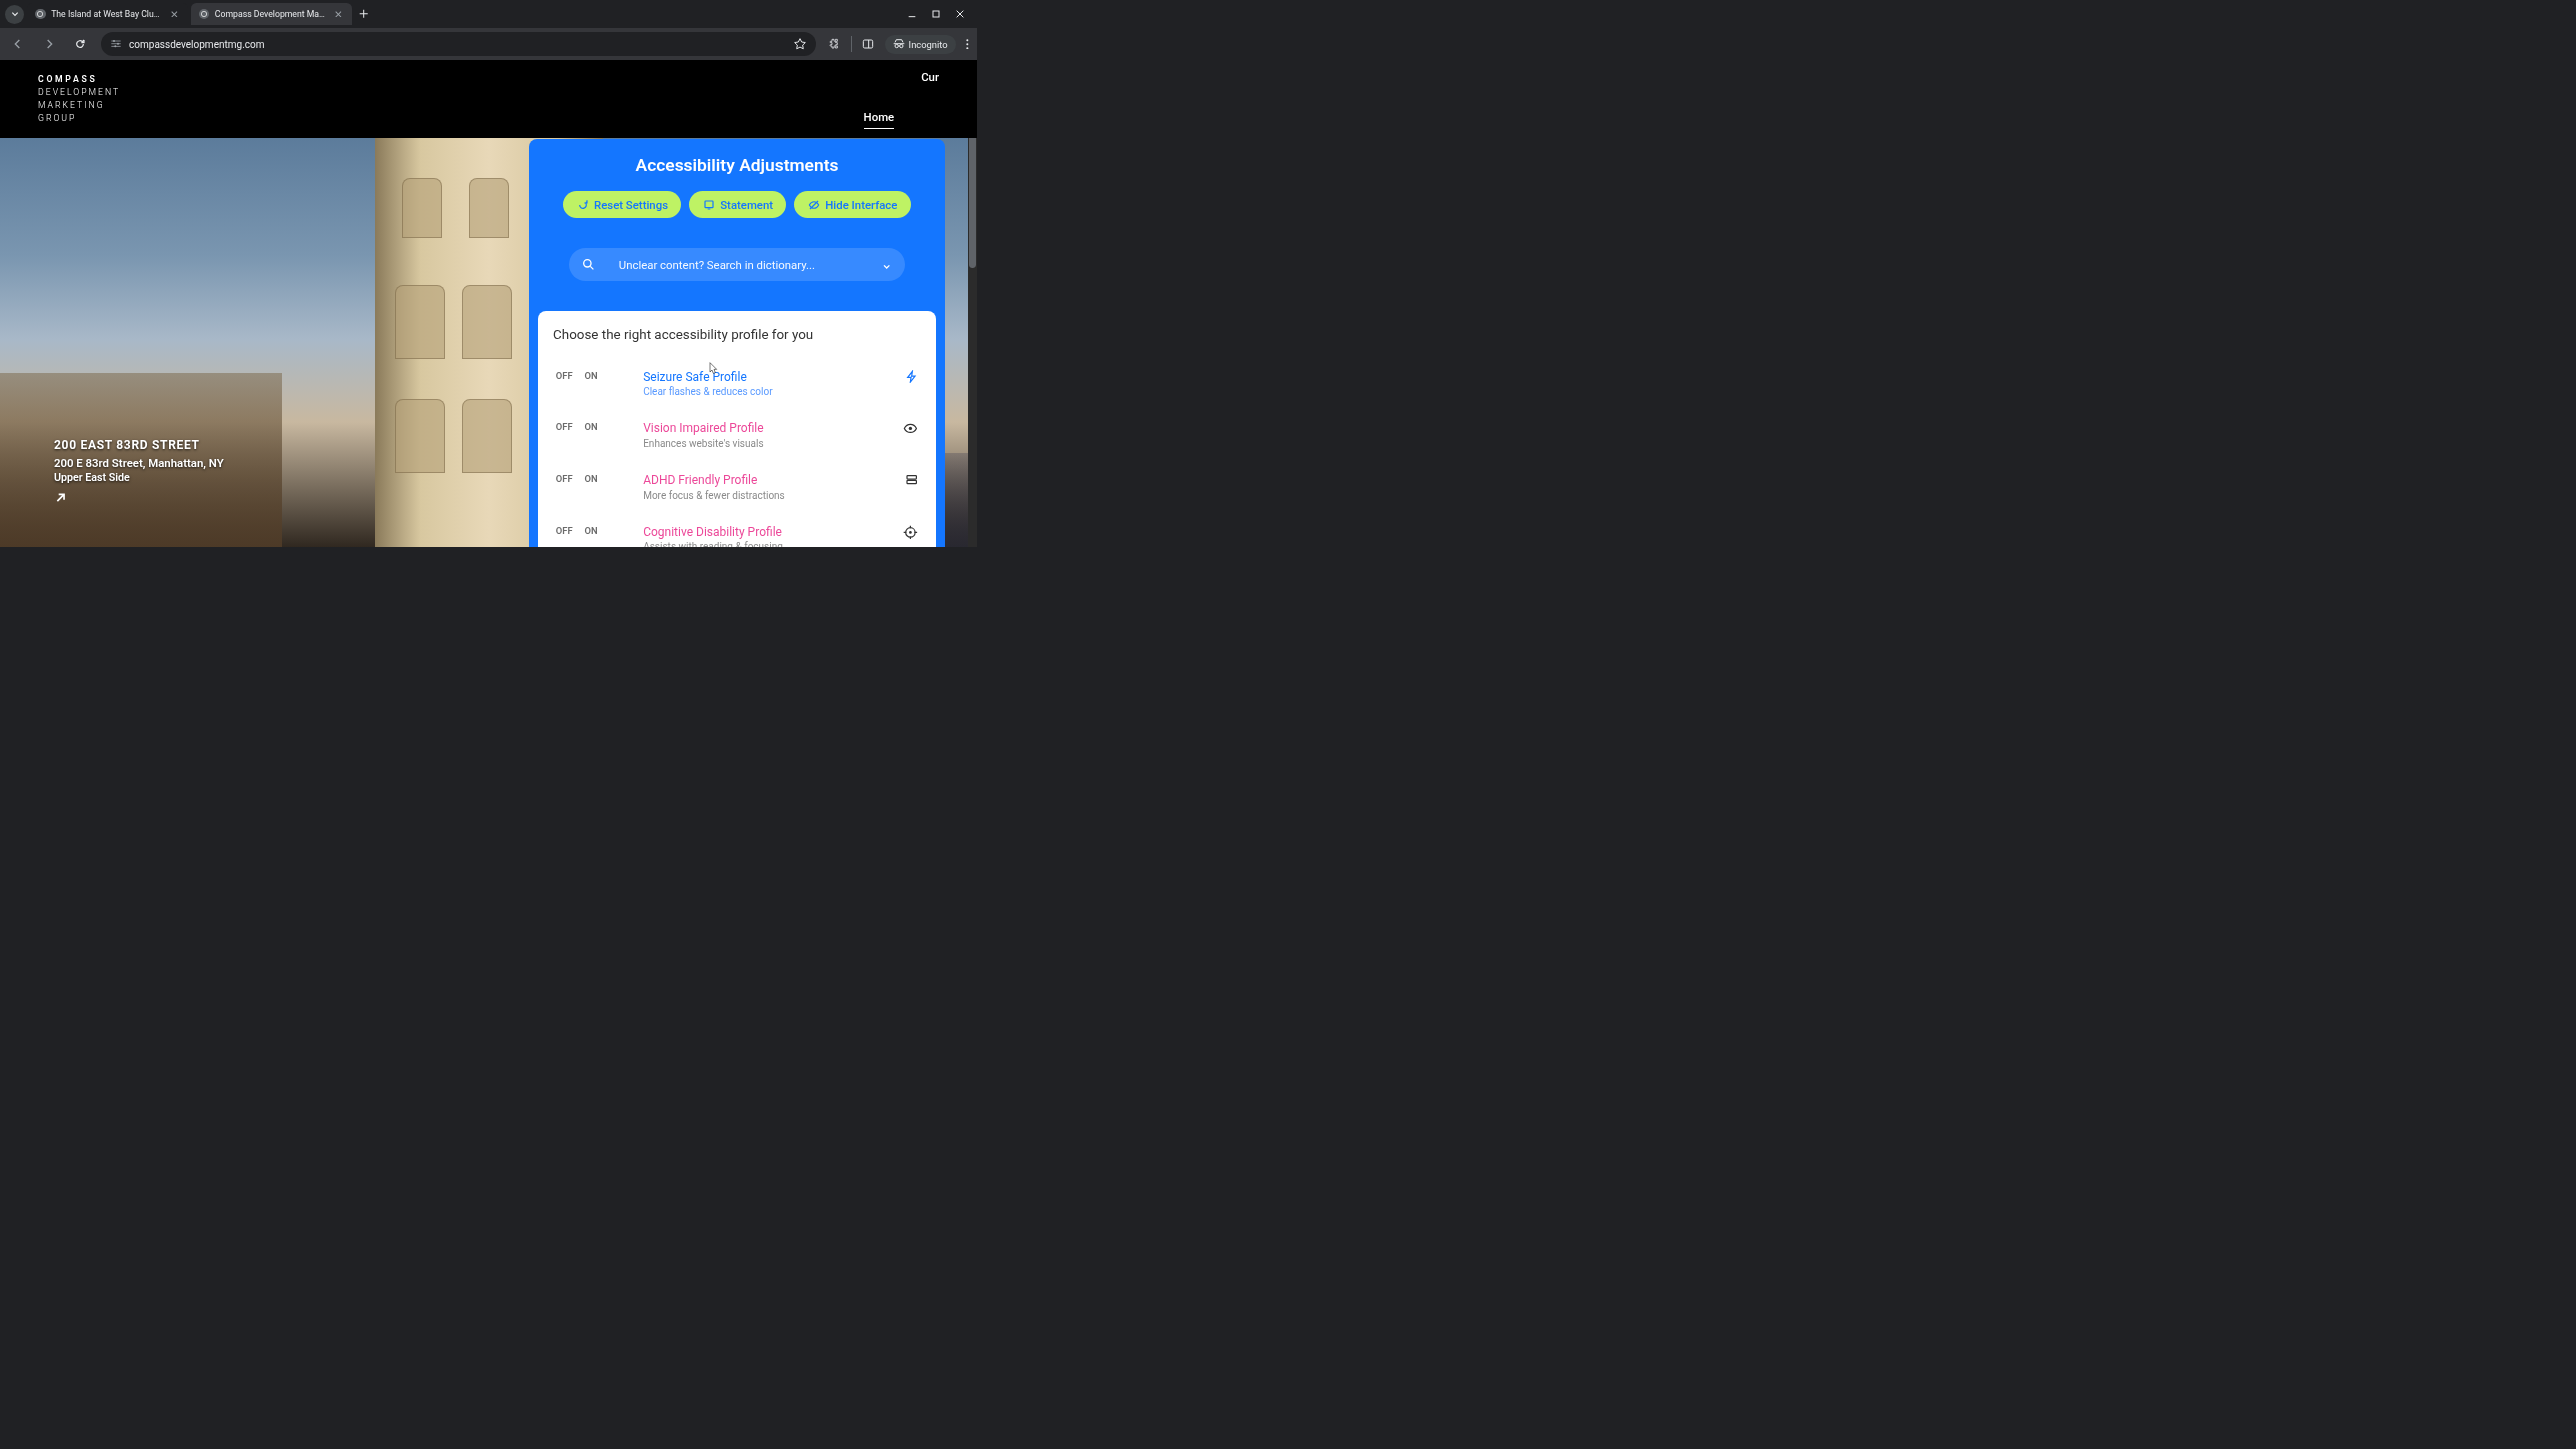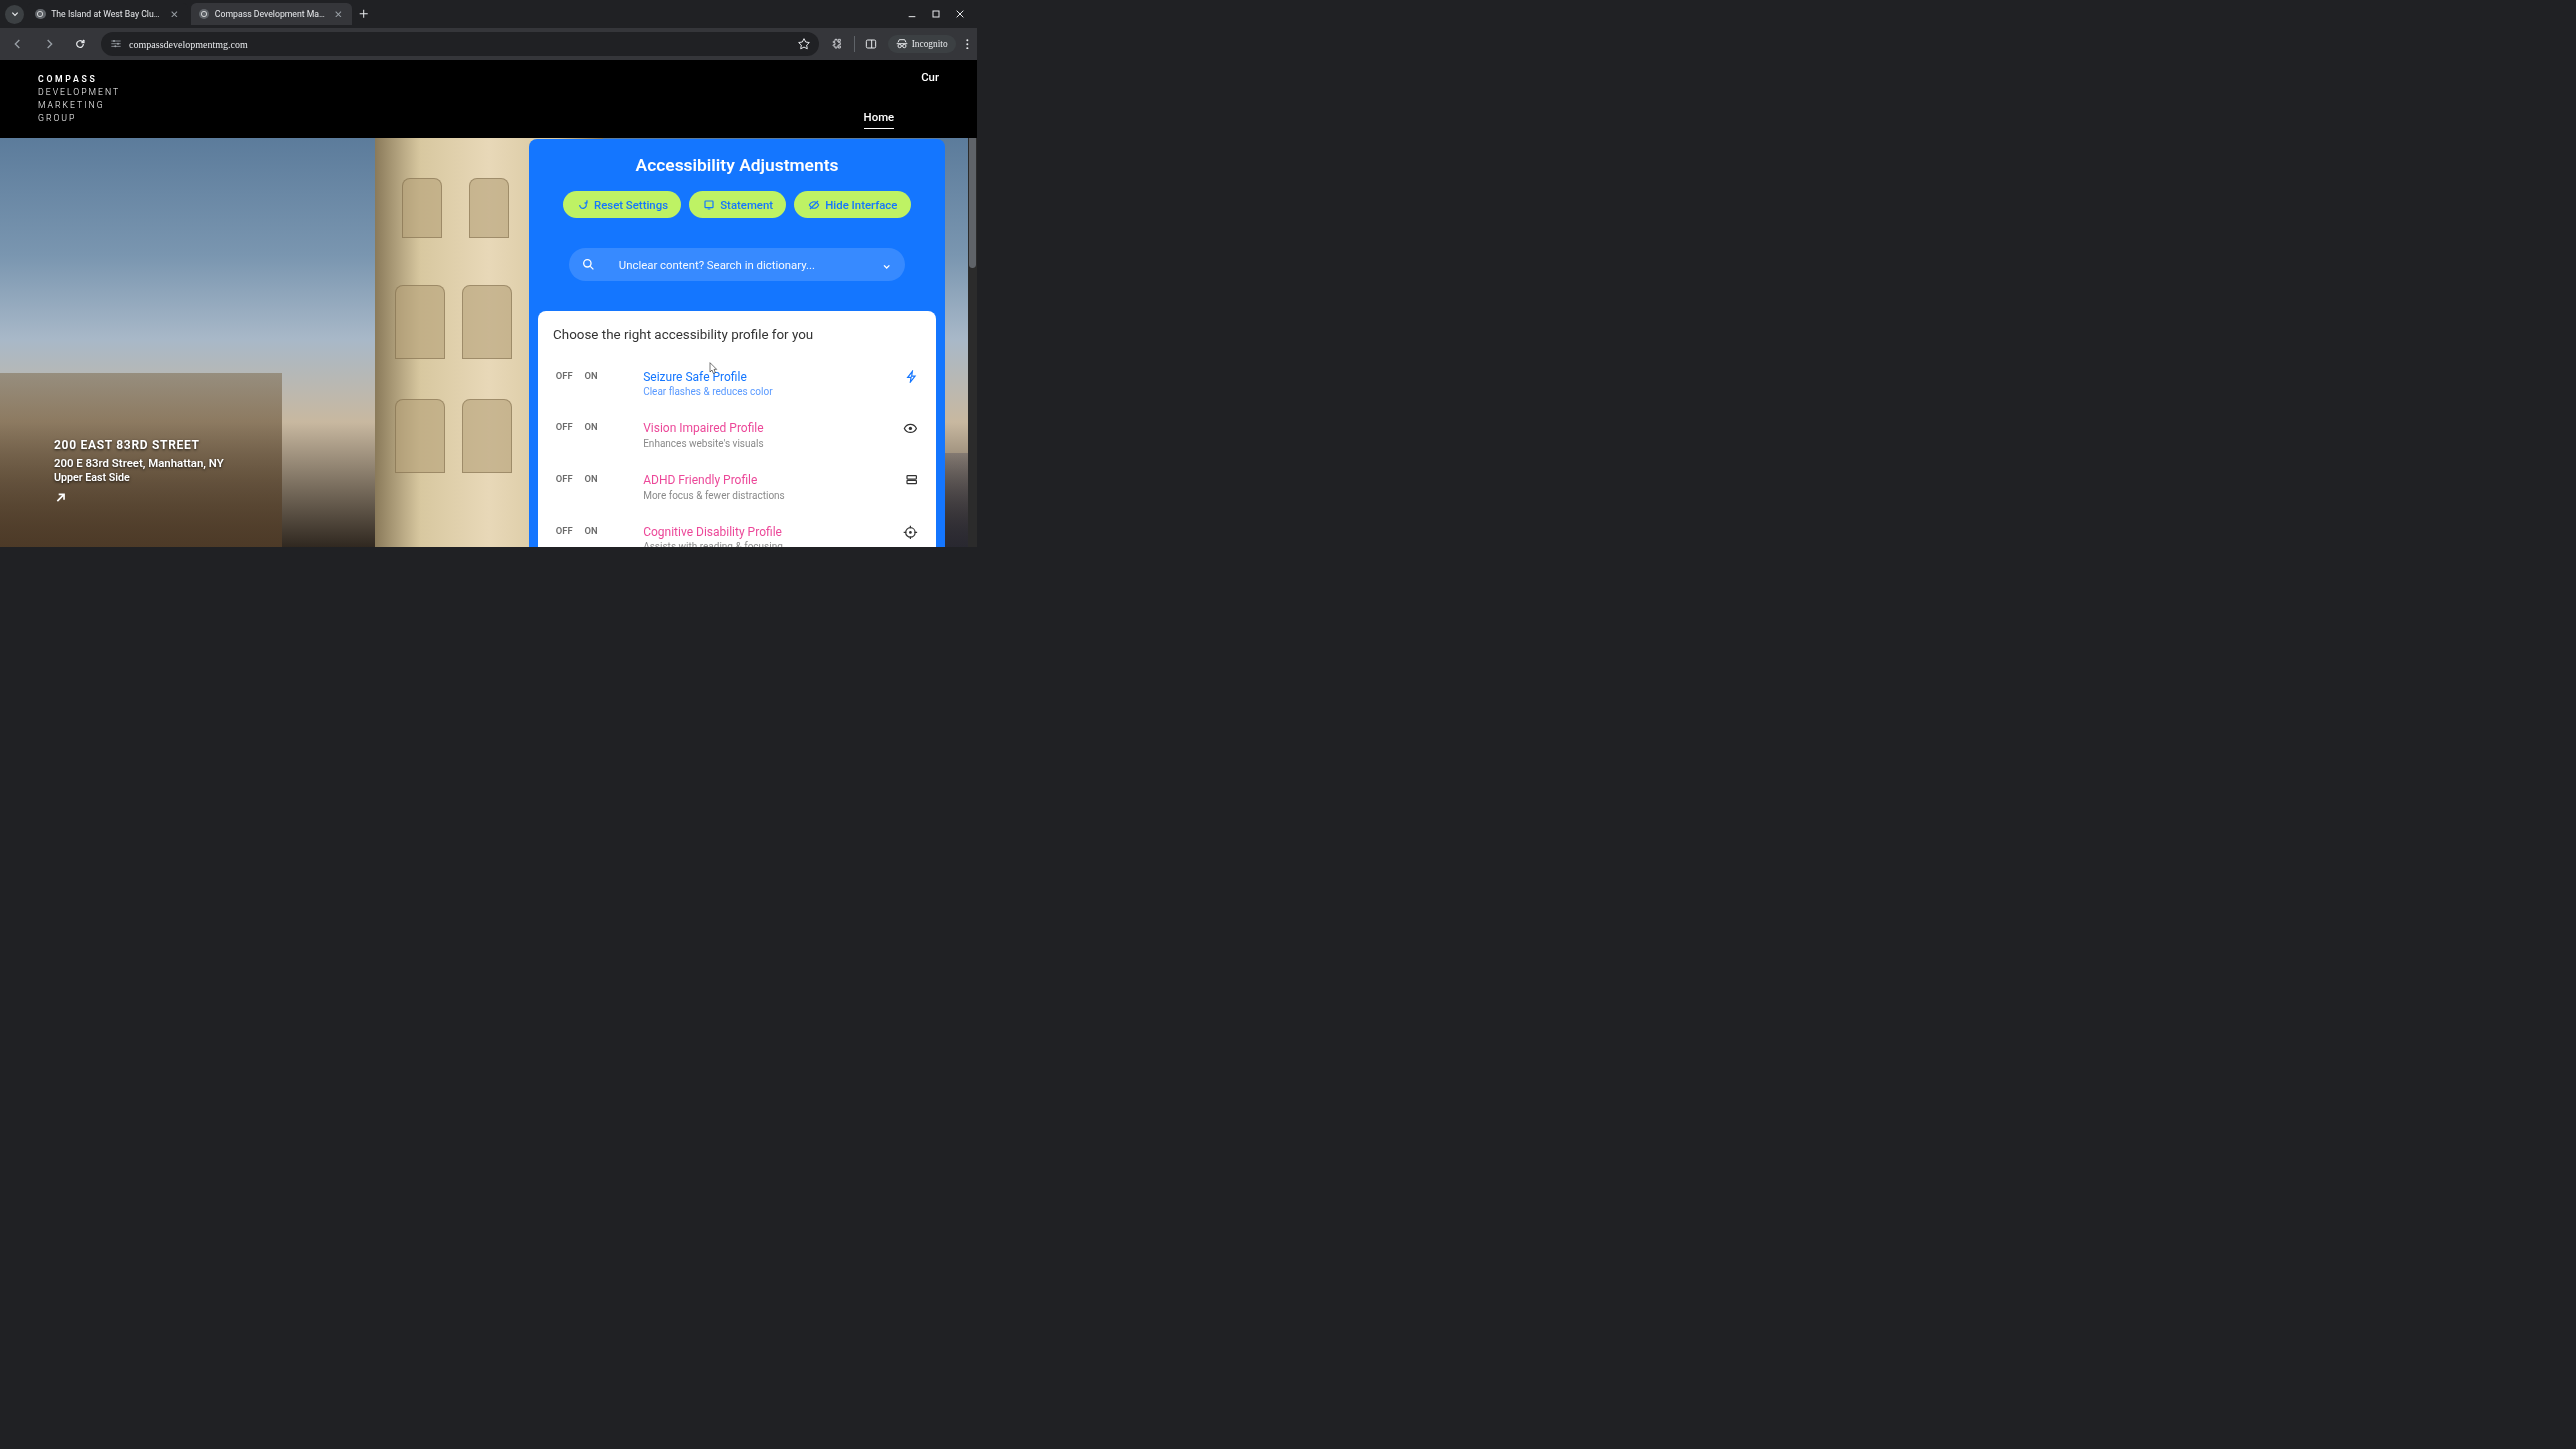--- a/index.html
+++ b/index.html
@@ -13,21 +13,21 @@
 .tab.inactive { background: #202124; }
 .tab.active { background: #35363a; }
 .tab-favicon { width: 10.7px; height: 10.7px; border-radius: 50%; background: #5f6368; display: flex; align-items: center; justify-content: center; flex-shrink: 0; }
 .tab-favicon svg { width: 8px; height: 8px; }
 .tab-title { white-space: nowrap; overflow: hidden; text-overflow: ellipsis; flex: 1; }
 .tab-close { width: 10.7px; height: 10.7px; display: flex; align-items: center; justify-content: center; color: #9aa0a6; cursor: pointer; flex-shrink: 0; }
 .new-tab { width: 19px; height: 19px; display: flex; align-items: center; justify-content: center; color: #e8eaed; cursor: pointer; }
 .window-controls { margin-left: auto; display: flex; gap: 16px; padding-right: 8px; }
 .window-controls span { color: #e8eaed; cursor: pointer; display: flex; align-items: center; }
 
-.toolbar { display: flex; align-items: center; height: 32px; padding: 15px 8px; gap: 12px; background: #35363a; font-family: Liberation Serif, serif; }
+.toolbar { display: flex; align-items: center; height: 32px; padding: 15px 8px; gap: 12px; background: #35363a; }
 .nav-btn { width: 19px; height: 19px; display: flex; align-items: center; justify-content: center; color: #9aa0a6; cursor: pointer; }
 .nav-btn.enabled { color: #e8eaed; }
 .url-bar { flex: 1; display: flex; align-items: center; background: #202124; border-radius: 13.4px; padding: 0 9.4px; height: 24px; gap: 6.7px; }
 .site-settings { color: #9aa0a6; display: flex; }
 .url-text { color: #e8eaed; font-size: 10px; flex: 1; }
 .toolbar-right { display: flex; align-items: center; gap: 10.7px; }
 .toolbar-icon { color: #e8eaed; cursor: pointer; display: flex; }
 .toolbar-divider { width: 0.7px; height: 16px; background: #5f6368; }
 .incognito-badge { display: flex; align-items: center; gap: 4px; background: #3c4043; padding: 4px 8px; border-radius: 10.7px; color: #e8eaed; font-size: 9.4px; }
 

